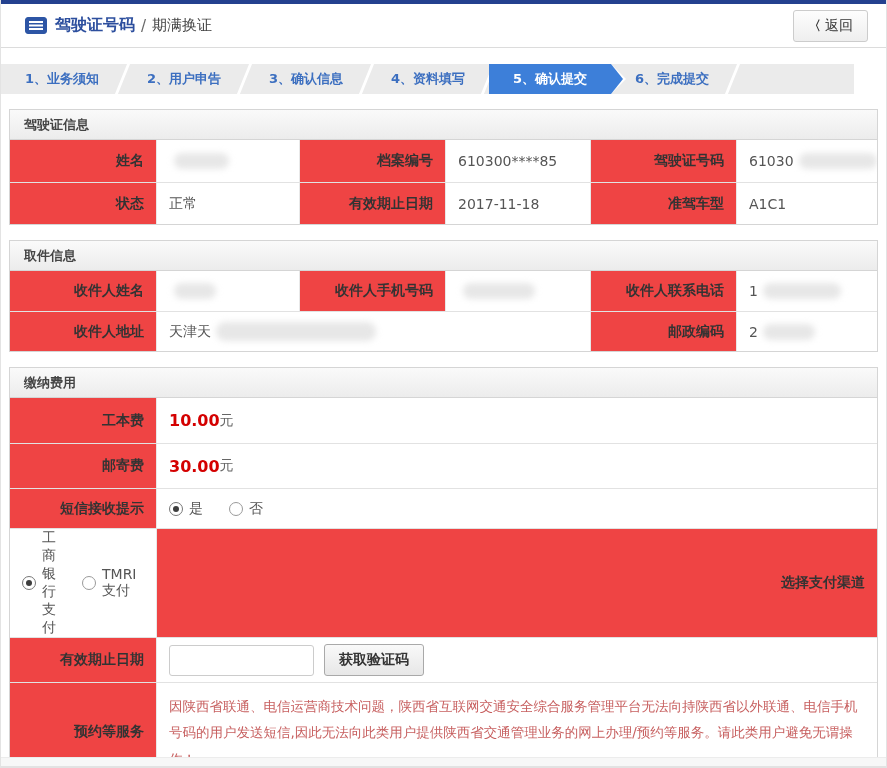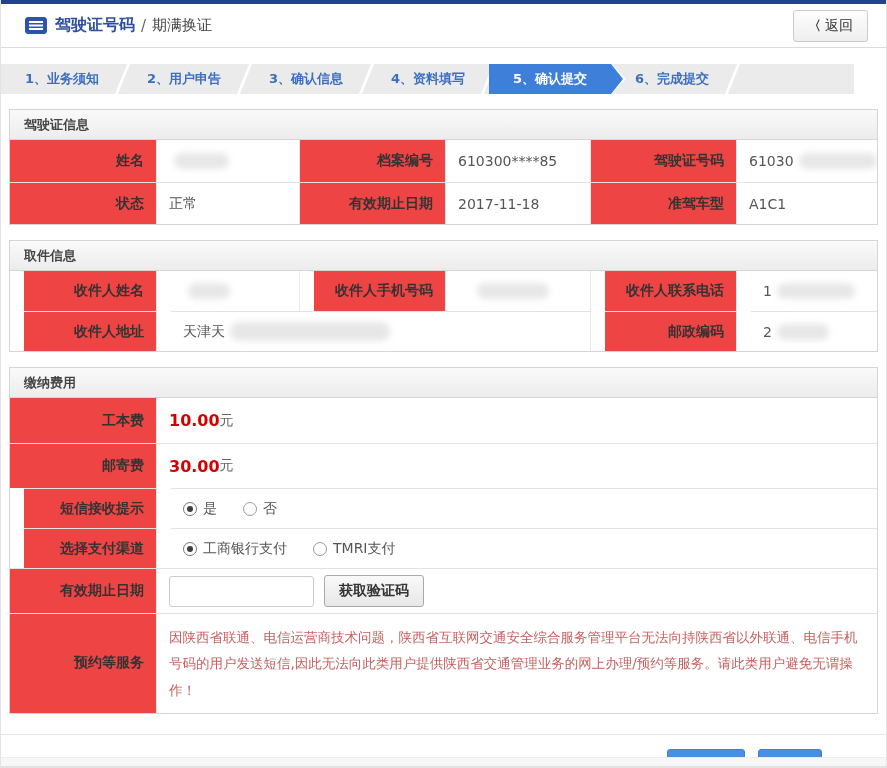--- a/index.html
+++ b/index.html
@@ -36,21 +36,21 @@
     background:linear-gradient(#fafafa,#ececec); border-bottom:1px solid #d5d5d5; }
 
   .grid6 { display:grid; grid-template-columns:147px 143px 146px 145px 146px 1fr; }
   .grid2 { display:grid; grid-template-columns:147px 1fr; }
   .cell { display:flex; align-items:center; font-size:14px; min-height:42px; border-top:1px solid #e2e2e2;
     border-right:1px solid #e8e8e8; overflow:hidden; }
   .row1 .cell { border-top:none; }
   .lbl { background:#ef4444; color:#333; font-weight:bold; justify-content:flex-end; padding-right:12px; text-align:right; }
   .val { background:#fff; color:#555; padding-left:12px; }
   .cell:last-child { border-right:none; }
-  .h40 { min-height:40px;margin-left:14px; } .h45 { min-height:45px; }
+  .h40 { min-height:40px; } .h45 { min-height:45px; }
   .span3 { grid-column:2 / 5; }
 
   .blur { display:inline-block; height:16px; background:#e7e7e7; filter:blur(3px); border-radius:9px;
     vertical-align:middle; margin-left:5px; }
 
   .amount { color:#d40000; font-weight:bold; font-size:16px; }
   .unit { color:#666; font-size:14px; }
 
   .radio { width:14px; height:14px; border:1px solid #9a9a9a; border-radius:50%; background:#fff;
     display:inline-block; position:relative; margin-right:6px; flex:none; cursor:pointer; }
@@ -182,31 +182,31 @@
           <span class="radio sel"></span>
           <span>是</span>
         </span>
       <span class="opt">
           <span class="radio"></span>
           <span>否</span>
         </span>
     </div>
   </div>
   <div class="grid2">
-    <div class="cell lbl h40">选择支付渠道</div>
     <div class="cell val h40">
       <span class="opt">
           <span class="radio sel"></span>
           <span>工商银行支付</span>
         </span>
       <span class="opt">
           <span class="radio"></span>
           <span>TMRI支付</span>
         </span>
     </div>
+    <div class="cell lbl h40">选择支付渠道</div>
   </div>
   <div class="grid2">
     <div class="cell lbl h45">有效期止日期</div>
     <div class="cell val h45">
       <input class="code-input" type="text" value="" style="">
       <button class="code-btn">获取验证码</button>
     </div>
   </div>
   <div class="grid2">
     <div class="cell lbl">预约等服务</div>

